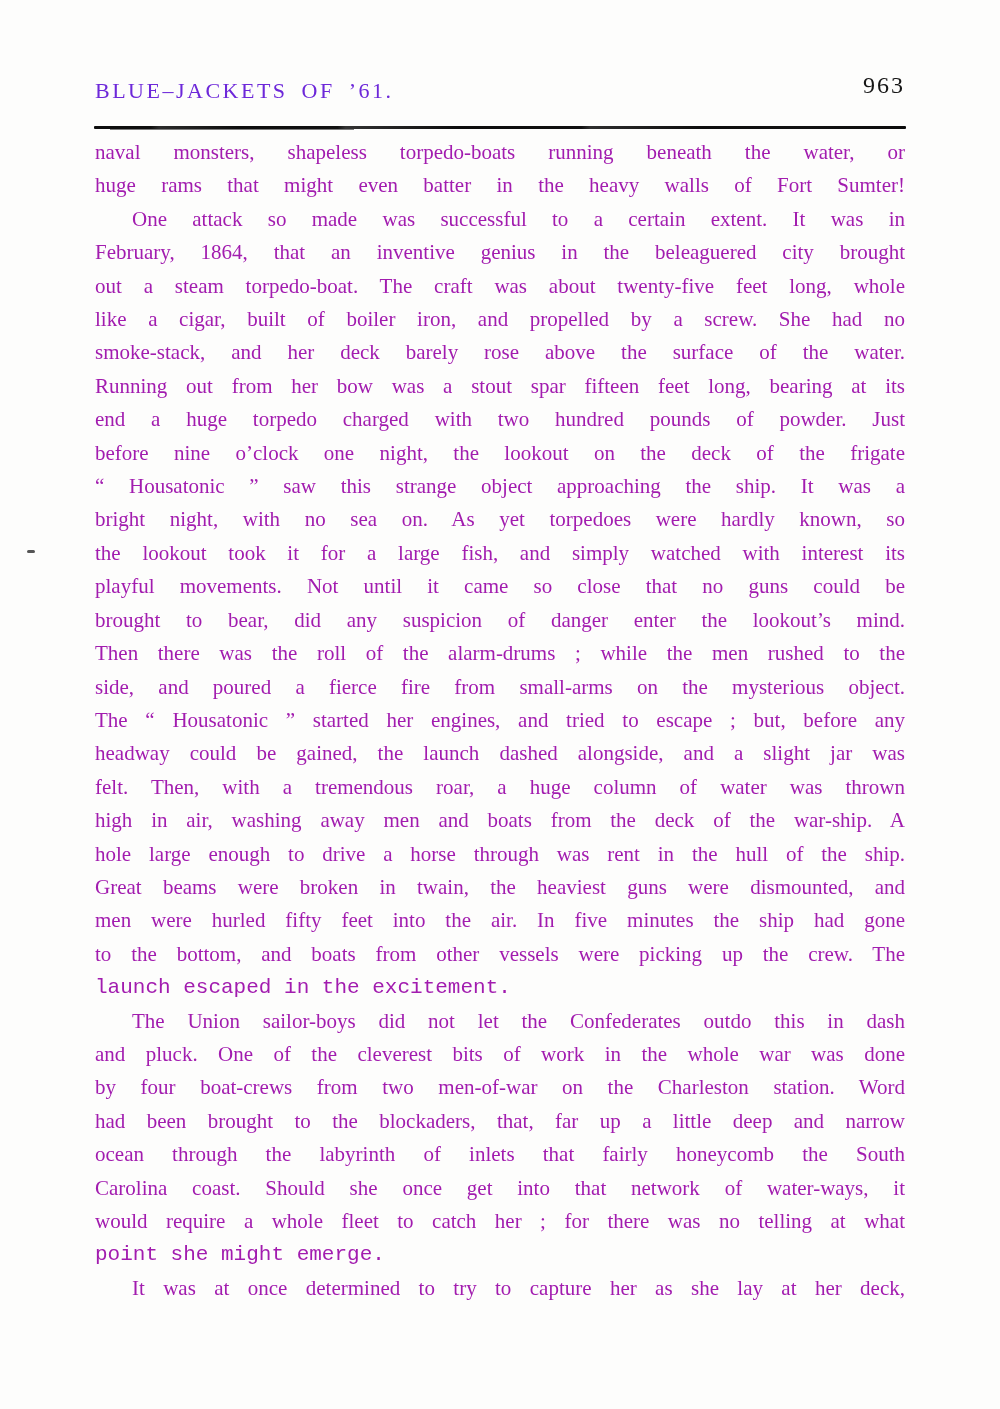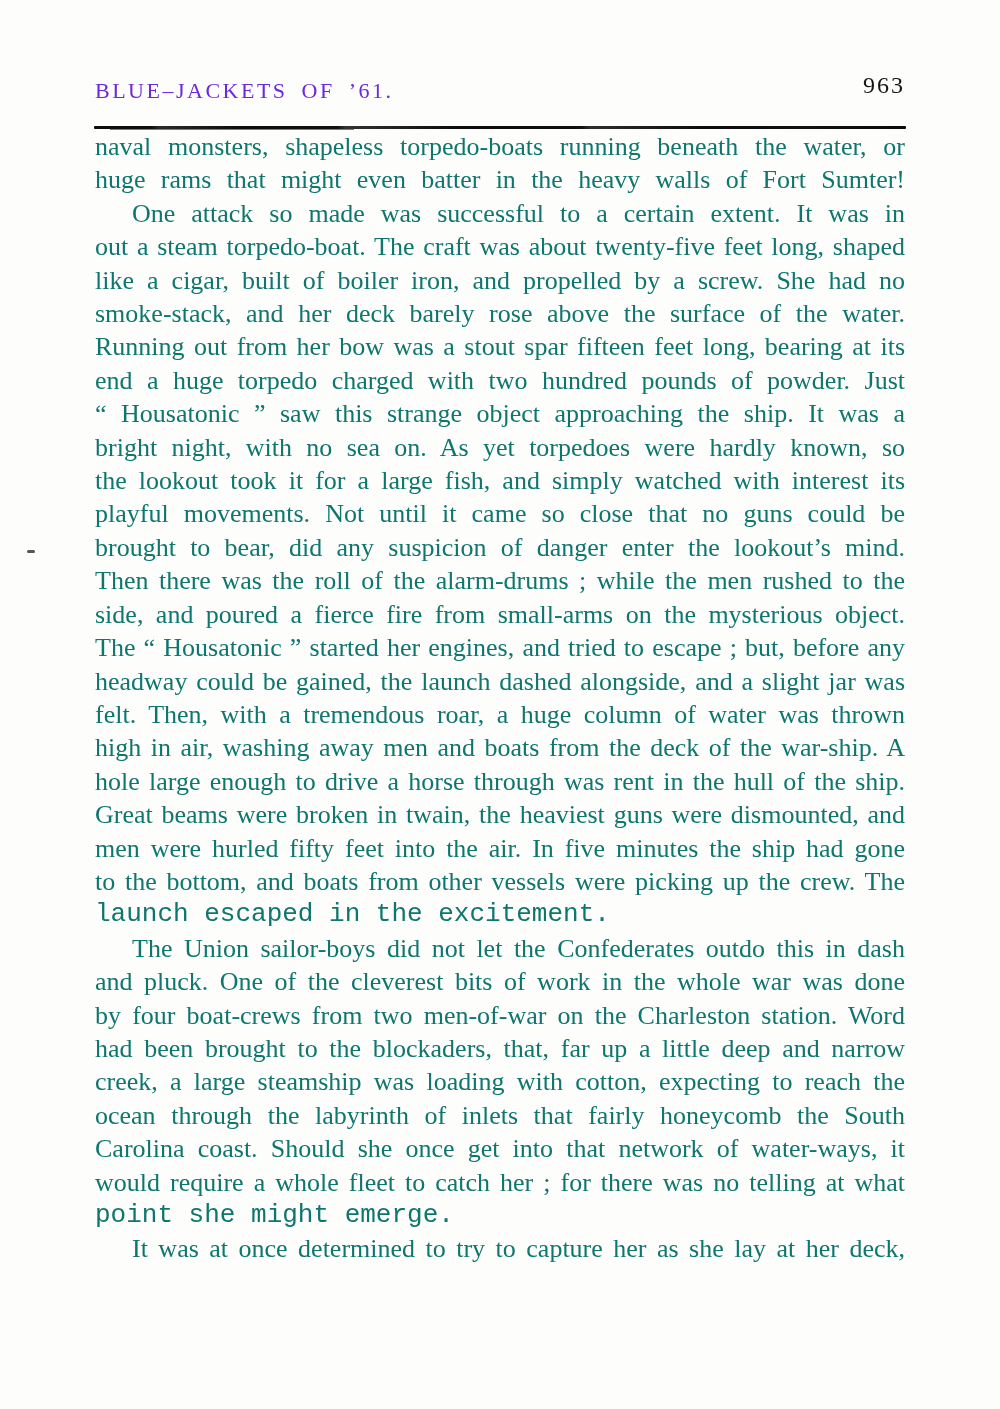--- a/index.html
+++ b/index.html
@@ -58,26 +58,26 @@
     content: "";
     position: absolute;
     left: 2%;
     top: 3px;
     width: 30%;
     height: 1px;
     background: rgba(20,20,20,0.55);
   }
   .body-text {
     position: absolute;
-    top: 130px;
+    top: 136px;
     left: 95px;
     width: 810px;
-    font-size: 26px;
+    font-size: 21px;
     line-height: 33.4px;
-    color: #0f766e;
+    color: #a21caf;
   }
   .line {
     text-align: justify;
     text-align-last: justify;
     white-space: normal;
   }
   .line.short {
     text-align-last: left;
     font-family: Liberation Mono, monospace;
   }
@@ -103,46 +103,47 @@
     <div class="running-title">BLUE–JACKETS OF ’61.</div>
     <div class="page-number">963</div>
   </div>
 
   <div class="header-rule"></div>
 
   <div class="body-text">
       <div class="line">naval monsters, shapeless torpedo-boats running beneath the water, or</div>
       <div class="line">huge rams that might even batter in the heavy walls of Fort Sumter!</div>
       <div class="line indent">One attack so made was successful to a certain extent.  It was in</div>
-      <div class="line">out a steam torpedo-boat.  The craft was about twenty-five feet long, shaped</div>
+      <div class="line">February, 1864, that an inventive genius in the beleaguered city brought</div>
+      <div class="line">out a steam torpedo-boat.  The craft was about twenty-five feet long, whole</div>
       <div class="line">like a cigar, built of boiler iron, and propelled by a screw.  She had no</div>
       <div class="line">smoke-stack, and her deck barely rose above the surface of the water.</div>
       <div class="line">Running out from her bow was a stout spar fifteen feet long, bearing at its</div>
       <div class="line">end a huge torpedo charged with two hundred pounds of powder.  Just</div>
+      <div class="line">before nine o’clock one night, the lookout on the deck of the frigate</div>
       <div class="line">“ Housatonic ” saw this strange object approaching the ship.  It was a</div>
       <div class="line">bright night, with no sea on.  As yet torpedoes were hardly known, so</div>
       <div class="line">the lookout took it for a large fish, and simply watched with interest its</div>
       <div class="line">playful movements.  Not until it came so close that no guns could be</div>
       <div class="line">brought to bear, did any suspicion of danger enter the lookout’s mind.</div>
       <div class="line">Then there was the roll of the alarm-drums ; while the men rushed to the</div>
       <div class="line">side, and poured a fierce fire from small-arms on the mysterious object.</div>
       <div class="line">The “ Housatonic ” started her engines, and tried to escape ; but, before any</div>
       <div class="line">headway could be gained, the launch dashed alongside, and a slight jar was</div>
       <div class="line">felt.  Then, with a tremendous roar, a huge column of water was thrown</div>
       <div class="line">high in air, washing away men and boats from the deck of the war-ship.  A</div>
       <div class="line">hole large enough to drive a horse through was rent in the hull of the ship.</div>
       <div class="line">Great beams were broken in twain, the heaviest guns were dismounted, and</div>
       <div class="line">men were hurled fifty feet into the air.  In five minutes the ship had gone</div>
       <div class="line">to the bottom, and boats from other vessels were picking up the crew.  The</div>
       <div class="line short">launch escaped in the excitement.</div>
       <div class="line indent">The Union sailor-boys did not let the Confederates outdo this in dash</div>
       <div class="line">and pluck.  One of the cleverest bits of work in the whole war was done</div>
       <div class="line">by four boat-crews from two men-of-war on the Charleston station.  Word</div>
       <div class="line">had been brought to the blockaders, that, far up a little deep and narrow</div>
-      <div class="line">creek, a large steamship was loading with cotton, expecting to reach the</div>
       <div class="line">ocean through the labyrinth of inlets that fairly honeycomb the South</div>
       <div class="line">Carolina coast.  Should she once get into that network of water-ways, it</div>
       <div class="line">would require a whole fleet to catch her ; for there was no telling at what</div>
       <div class="line short">point she might emerge.</div>
       <div class="line indent">It was at once determined to try to capture her as she lay at her deck,</div>
     </div>
 
   <div class="margin-artifact"></div>
 
 </div>

